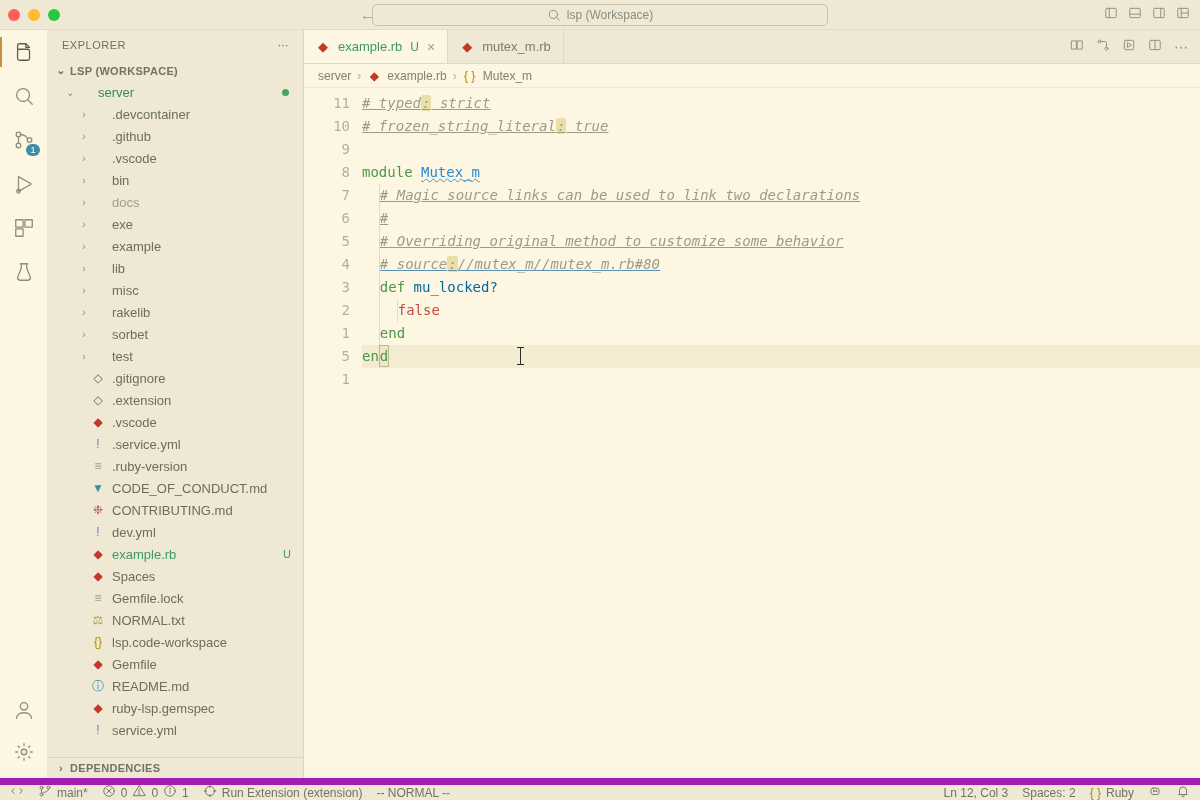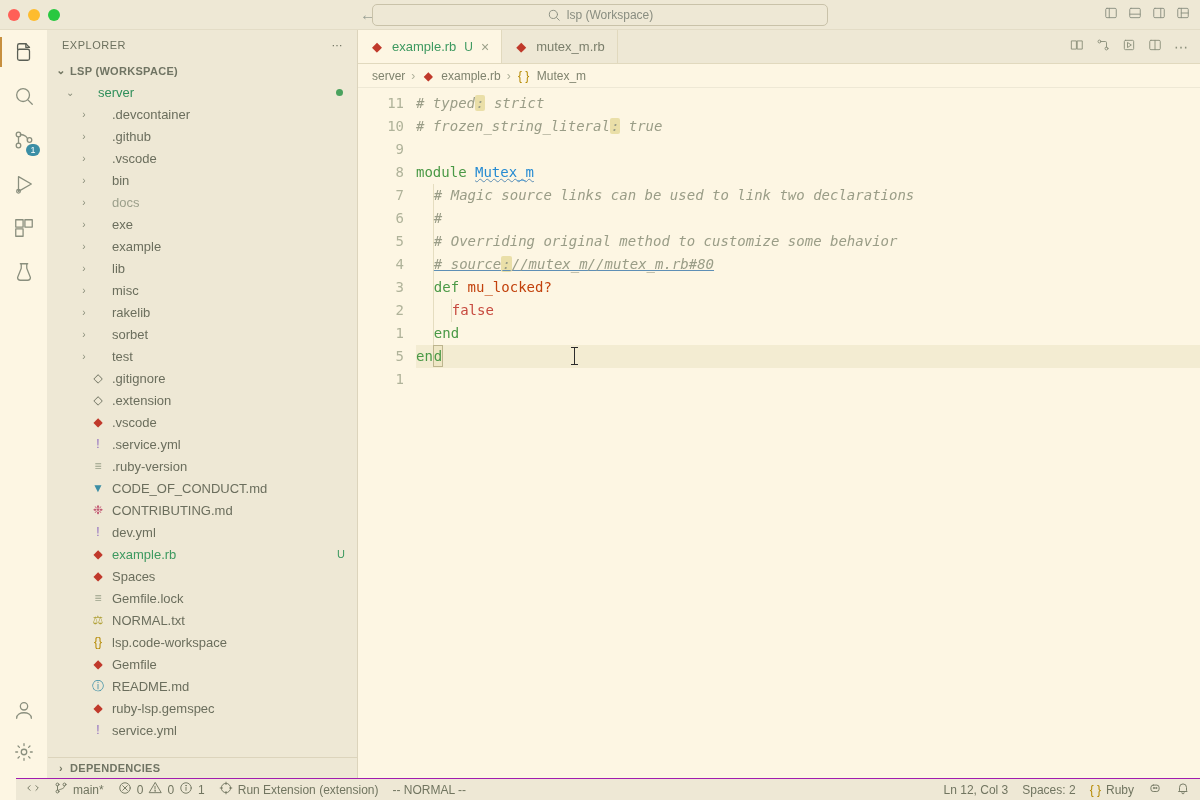--- a/index.html
+++ b/index.html
@@ -20,21 +20,21 @@
   
   .body { flex: 1; display: flex; min-height: 0; }
   
   .activity { width: 48px; background: #fdf6e3; display: flex; flex-direction: column; align-items: center; padding-top: 10px; gap: 20px; border-right: 1px solid #eee8d5;}
   .activity .icon { width: 24px; height: 24px; display:flex; align-items:center; justify-content:center; color:#8a8f7e; font-size:18px; position:relative;}
   .activity .icon.active { color:#5a5f55; }
   .activity .icon.active::before { content:""; position:absolute; left:-12px; top:-3px; width:2px; height:30px; background:#c78f3e;}
   .badge { position:absolute; bottom:-4px; right:-4px; background:#3b8ea5; color:#fff; font-size:9px; border-radius:8px; padding:1px 4px; line-height:10px;}
   .activity-bottom { margin-top:auto; display:flex; flex-direction:column; align-items:center; gap:18px; padding-bottom:14px;}
   
-  .sidebar { width: 310px; background:#eee8d5; border-right:1px solid #dcd4bc; display:flex; flex-direction:column; }
+  .sidebar { width: 256px; background:#eee8d5; border-right:1px solid #dcd4bc; display:flex; flex-direction:column; }
   .sidebar-header { height:30px; display:flex; align-items:center; justify-content:space-between; padding:0 14px; font-size:11px; letter-spacing:0.5px; color:#6d715f;}
   .section-title { display:flex; align-items:center; gap:4px; padding:4px 8px; font-size:11px; font-weight:700; color:#707463; letter-spacing:0.3px;}
   .chevron { display:inline-block; width:10px; text-align:center; color:#727662;}
   .tree { flex:1; overflow:auto; padding-bottom:4px;}
   .tree-row { display:flex; align-items:center; height:22px; padding-right:10px; cursor:pointer; color:#6b6e5d; position:relative;}
   .tree-row .tw { width:8px; display:inline-block; text-align:center; color:#8a8e7b; font-size:10px; margin-right:2px;}
   .tree-row .fi { width:16px; display:inline-flex; align-items:center; justify-content:center; margin-right:6px; font-size:12px;}
   .tree-row.folder { color:#6b6e5d;}
   .tree-row.server { color:#2f8f5b; font-weight:500;}
   .tree-row.docs { color:#9b9f8b; }
@@ -52,36 +52,36 @@
   .tab .close { color:#9b9f88; font-size:14px;}
   .tabs-right { margin-left:auto; display:flex; align-items:center; gap:12px; padding:0 12px; color:#8b8f7b; font-size:14px;}
   .breadcrumbs { height:24px; display:flex; align-items:center; gap:6px; padding:0 14px; font-size:12px; color:#7f836e; border-bottom:1px solid #eee8d5;}
   .breadcrumbs .sep { color:#aeb09a;}
   .breadcrumbs .fi { display:inline-flex; width:14px; justify-content:center;}
   .code-wrap { flex:1; display:flex; font-family: "SF Mono","Menlo","Consolas",monospace; font-size:14px; line-height:23px; position:relative;}
   .gutter { width:58px; text-align:right; padding:4px 12px 0 0; color:#b0b39a; user-select:none;}
   .gutter div { height:23px;}
   .code { flex:1; padding:4px 0 0 0; position:relative; white-space:pre; color:#657a82;}
   .code .line { height:23px; padding-left:0;}
-  .c-comment { color:#9a9d87; font-style:italic;}
+  .c-comment { color:#9a9d87; font-style:italic;text-decoration:underline;}
   .c-kw { color:#4a9946;}
-  .c-fn { color:#c2410c;}
+  .c-fn { color:#0369a1;}
   .c-class { color:#268bd2;}
   .c-false { color:#c74a3f;}
   .hl { background:#eadfa8; border-radius:2px; padding:0 1px;}
   .underline { text-decoration: underline; text-decoration-color:#5e8fb5;}
   .squiggle { text-decoration: underline wavy #5e8fb5; text-decoration-thickness:1px;}
   .guide { border-left:1px solid #e5ddc0; display:inline-block; height:23px; vertical-align:top;}
   .current-line { background:#f3ecd2;}
   .match-box { display:inline-block; border:1px solid #bdb58e; background:#efe7c5; padding:0 0; line-height:20px;}
   .text-cursor { position:absolute; width:1px; height:18px; background:#2c2c2c;}
   .text-cursor::before, .text-cursor::after { content:""; position:absolute; width:7px; height:1px; background:#2c2c2c; left:-3px;}
   .text-cursor::before { top:0;} .text-cursor::after { bottom:0;}
   
-  .statusbar { height:22px; background:#eee8d5; display:flex; align-items:center; font-size:12px; color:#717560; padding:0 10px; gap:14px; border-top:1px solid #a21caf;margin-left:16px;}
+  .statusbar { height:22px; background:#eee8d5; display:flex; align-items:center; font-size:12px; color:#717560; padding:0 10px; gap:14px; border-top:7px solid #a21caf;}
   .statusbar .group { display:flex; align-items:center; gap:5px;}
   .statusbar .spacer { flex:1;}
   .ficon { display:inline-flex; align-items:center; justify-content:center;}
   
   svg { width:14px; height:14px; stroke:currentColor; fill:none; stroke-width:1.6; stroke-linecap:round; stroke-linejoin:round;}
   .activity svg { width:22px; height:22px; stroke-width:1.4;}
 </style>
 </head>
 <body>
 <div class="window">

